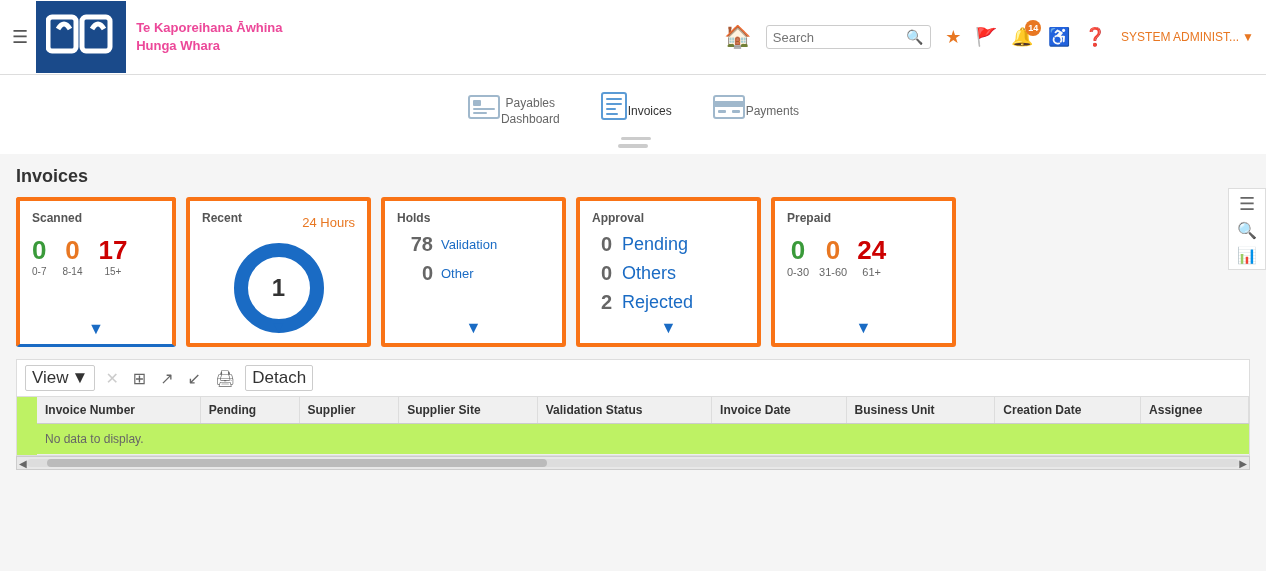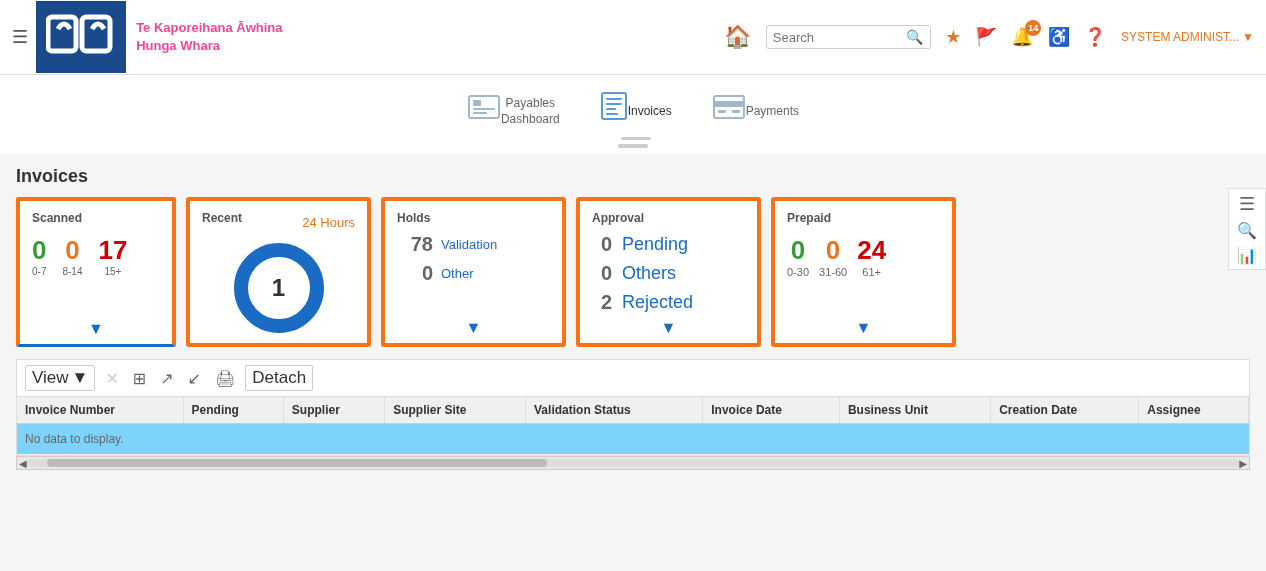--- a/index.html
+++ b/index.html
@@ -326,23 +326,24 @@
       border: none;
       cursor: pointer;
       color: #666;
       font-size: 16px;
       padding: 2px 4px;
     }
     .toolbar-icon-btn.disabled { color: #ccc; cursor: default; }
 
     
     .table-container {
-      background: #7dd3fc;
+      background: #bef264;
       border: 1px solid #ddd;
       overflow-x: auto;
+      padding-left: 20px;
     }
     table {
       width: 100%;
       border-collapse: collapse;
       font-size: 12px;
     }
     thead th {
       background: #f0f0f0;
       border-bottom: 1px solid #ccc;
       border-right: 1px solid #ddd;

